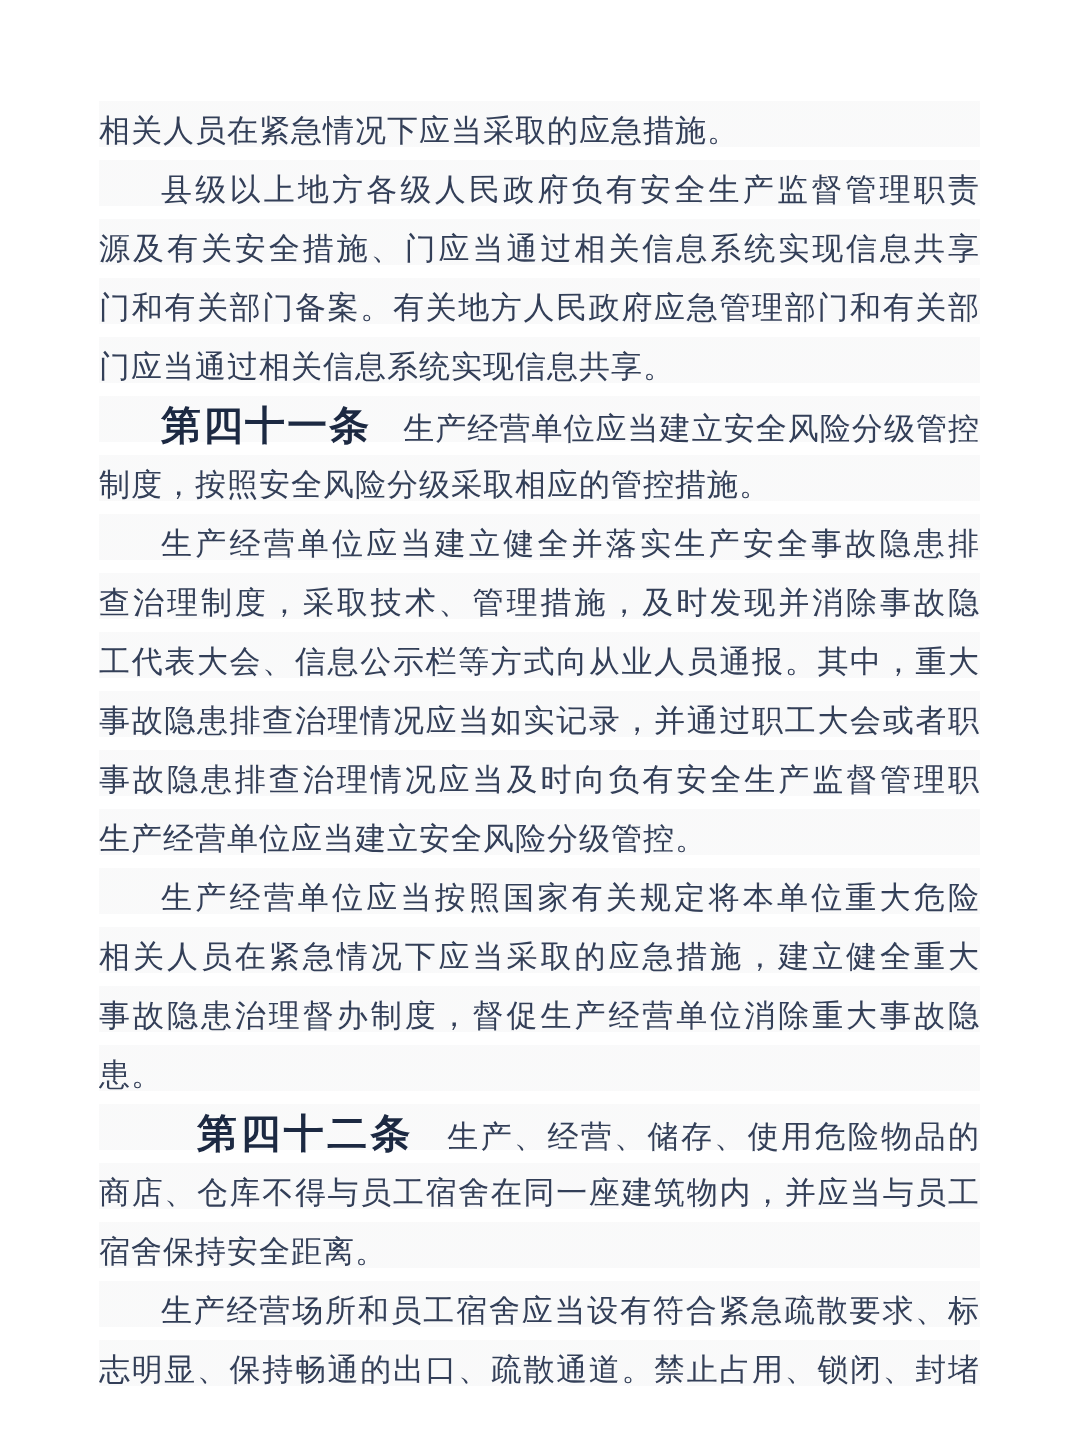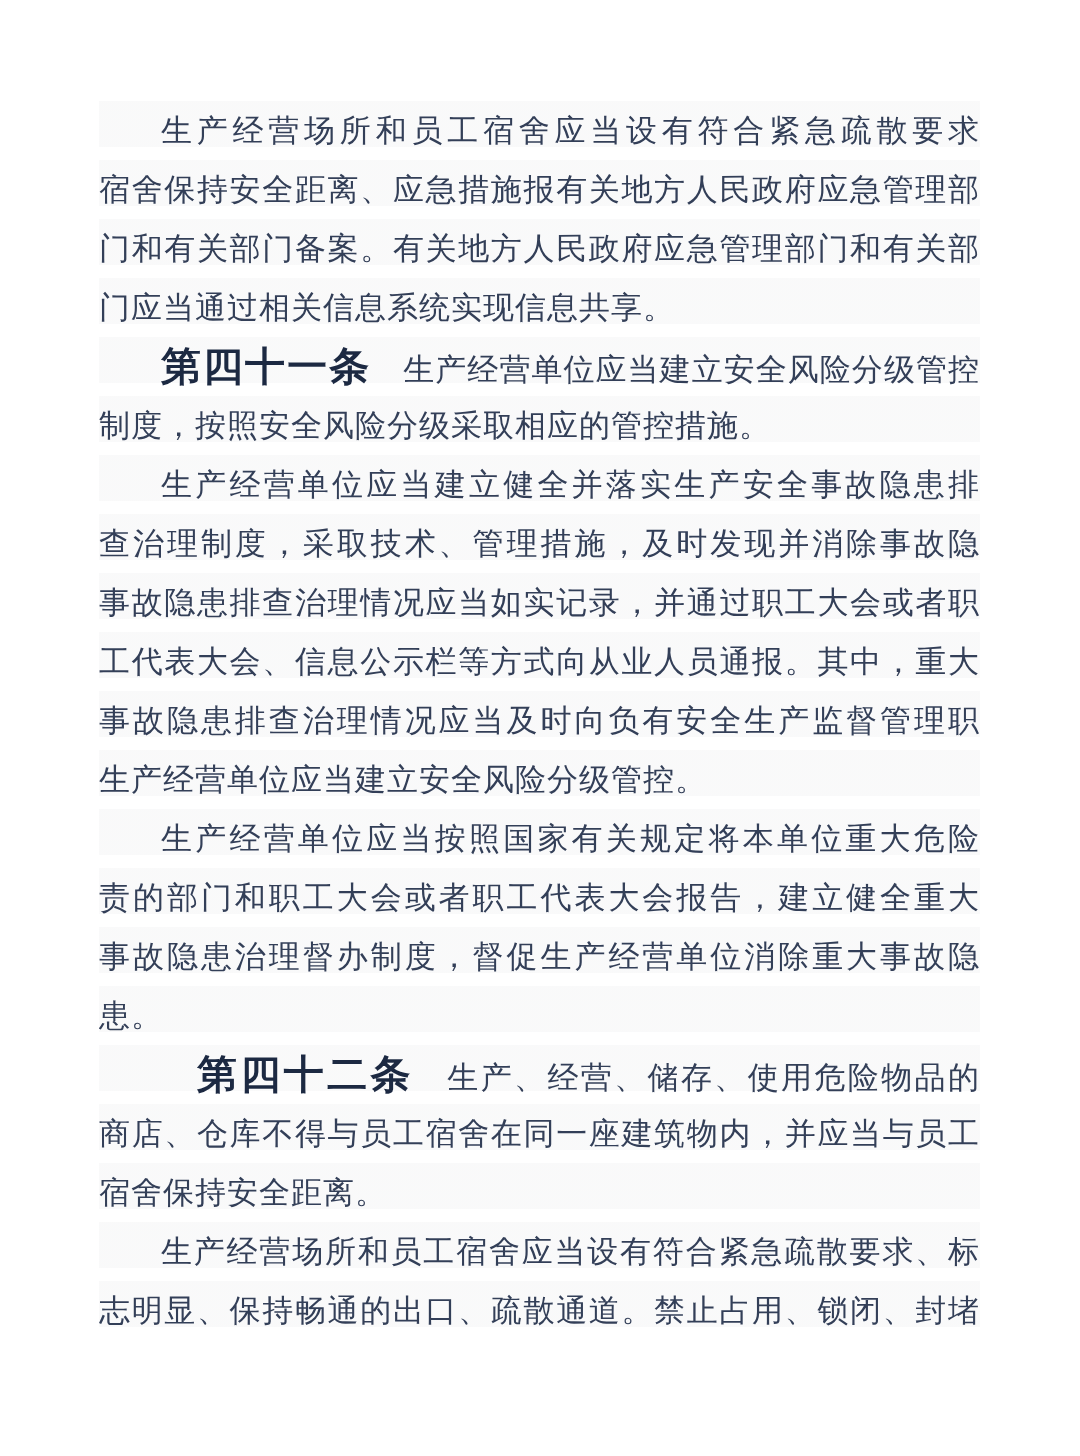--- a/index.html
+++ b/index.html
@@ -59,40 +59,43 @@
     color: #1c2942;
     letter-spacing: 2px;
   }
 </style>
 </head>
 <body>
 
 <div class="page">
   <div class="doc-body" id="doc-body" style="color: rgb(51, 63, 88);">
       <div class="para">
-        <div class="line indent fill"><span class="run">生产经营场所和员工宿舍应当设有符合紧急疏散要求</span></div>
-        <div class="line fill"><span class="run">宿舍保持安全距离、应急措施报有关地方人民政府应急管理部</span></div>
+        <div class="line"><span class="run">相关人员在紧急情况下应当采取的应急措施。</span></div>
+      </div>
+      <div class="para">
+        <div class="line indent fill"><span class="run">县级以上地方各级人民政府负有安全生产监督管理职责</span></div>
+        <div class="line fill"><span class="run">源及有关安全措施、门应当通过相关信息系统实现信息共享</span></div>
         <div class="line fill"><span class="run">门和有关部门备案。有关地方人民政府应急管理部门和有关部</span></div>
         <div class="line"><span class="run">门应当通过相关信息系统实现信息共享。</span></div>
       </div>
       <div class="para">
         <div class="line indent fill"><span class="run article-no" style="color: rgb(28, 41, 66);">第四十一条</span><span class="run">　生产经营单位应当建立安全风险分级管控</span></div>
         <div class="line"><span class="run">制度，按照安全风险分级采取相应的管控措施。</span></div>
       </div>
       <div class="para">
         <div class="line indent fill"><span class="run">生产经营单位应当建立健全并落实生产安全事故隐患排</span></div>
         <div class="line fill"><span class="run">查治理制度，采取技术、管理措施，及时发现并消除事故隐患。</span></div>
+        <div class="line fill"><span class="run">工代表大会、信息公示栏等方式向从业人员通报。其中，重大</span></div>
         <div class="line fill"><span class="run">事故隐患排查治理情况应当如实记录，并通过职工大会或者职</span></div>
-        <div class="line fill"><span class="run">工代表大会、信息公示栏等方式向从业人员通报。其中，重大</span></div>
         <div class="line fill"><span class="run">事故隐患排查治理情况应当及时向负有安全生产监督管理职</span></div>
         <div class="line"><span class="run">生产经营单位应当建立安全风险分级管控。</span></div>
       </div>
       <div class="para">
         <div class="line indent fill"><span class="run">生产经营单位应当按照国家有关规定将本单位重大危险</span></div>
-        <div class="line fill"><span class="run">责的部门和职工大会或者职工代表大会报告，建立健全重大</span></div>
+        <div class="line fill"><span class="run">相关人员在紧急情况下应当采取的应急措施，建立健全重大</span></div>
         <div class="line fill"><span class="run">事故隐患治理督办制度，督促生产经营单位消除重大事故隐</span></div>
         <div class="line"><span class="run">患。</span></div>
       </div>
       <div class="para">
         <div class="line indent fill"><span class="run article-no" style="color: rgb(28, 41, 66); margin-left: 36px;">第四十二条</span><span class="run">　生产、经营、储存、使用危险物品的车间、</span></div>
         <div class="line fill"><span class="run">商店、仓库不得与员工宿舍在同一座建筑物内，并应当与员工</span></div>
         <div class="line"><span class="run">宿舍保持安全距离。</span></div>
       </div>
       <div class="para">
         <div class="line indent fill"><span class="run">生产经营场所和员工宿舍应当设有符合紧急疏散要求、标</span></div>

